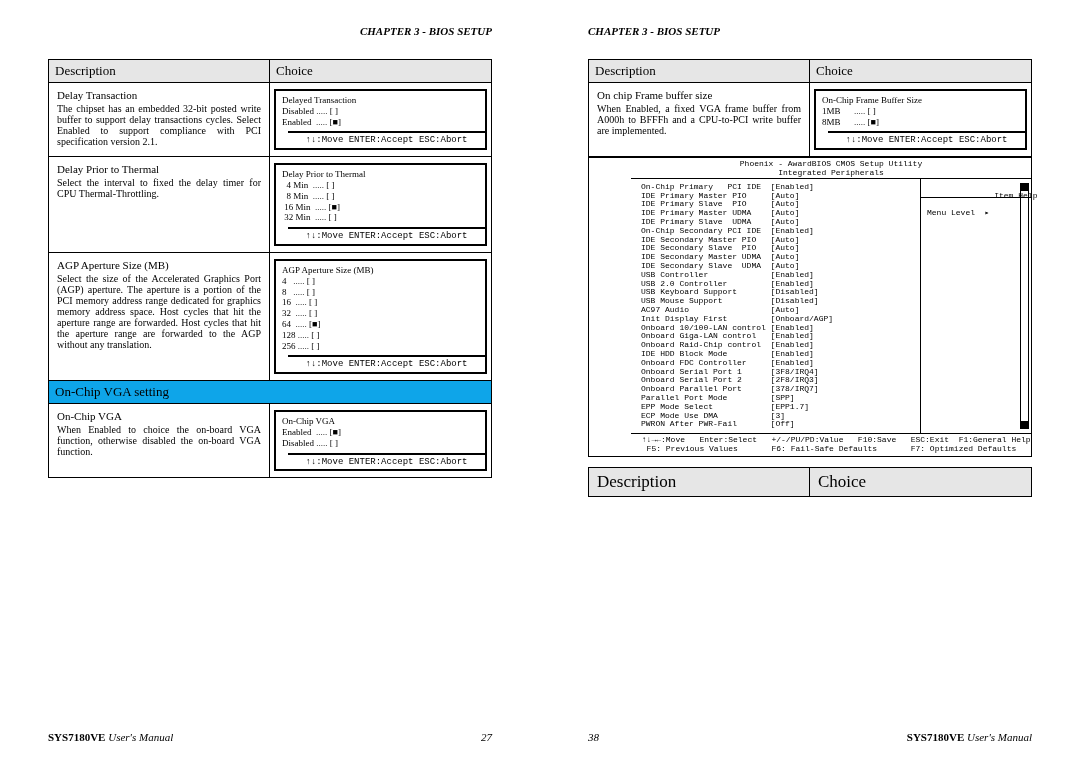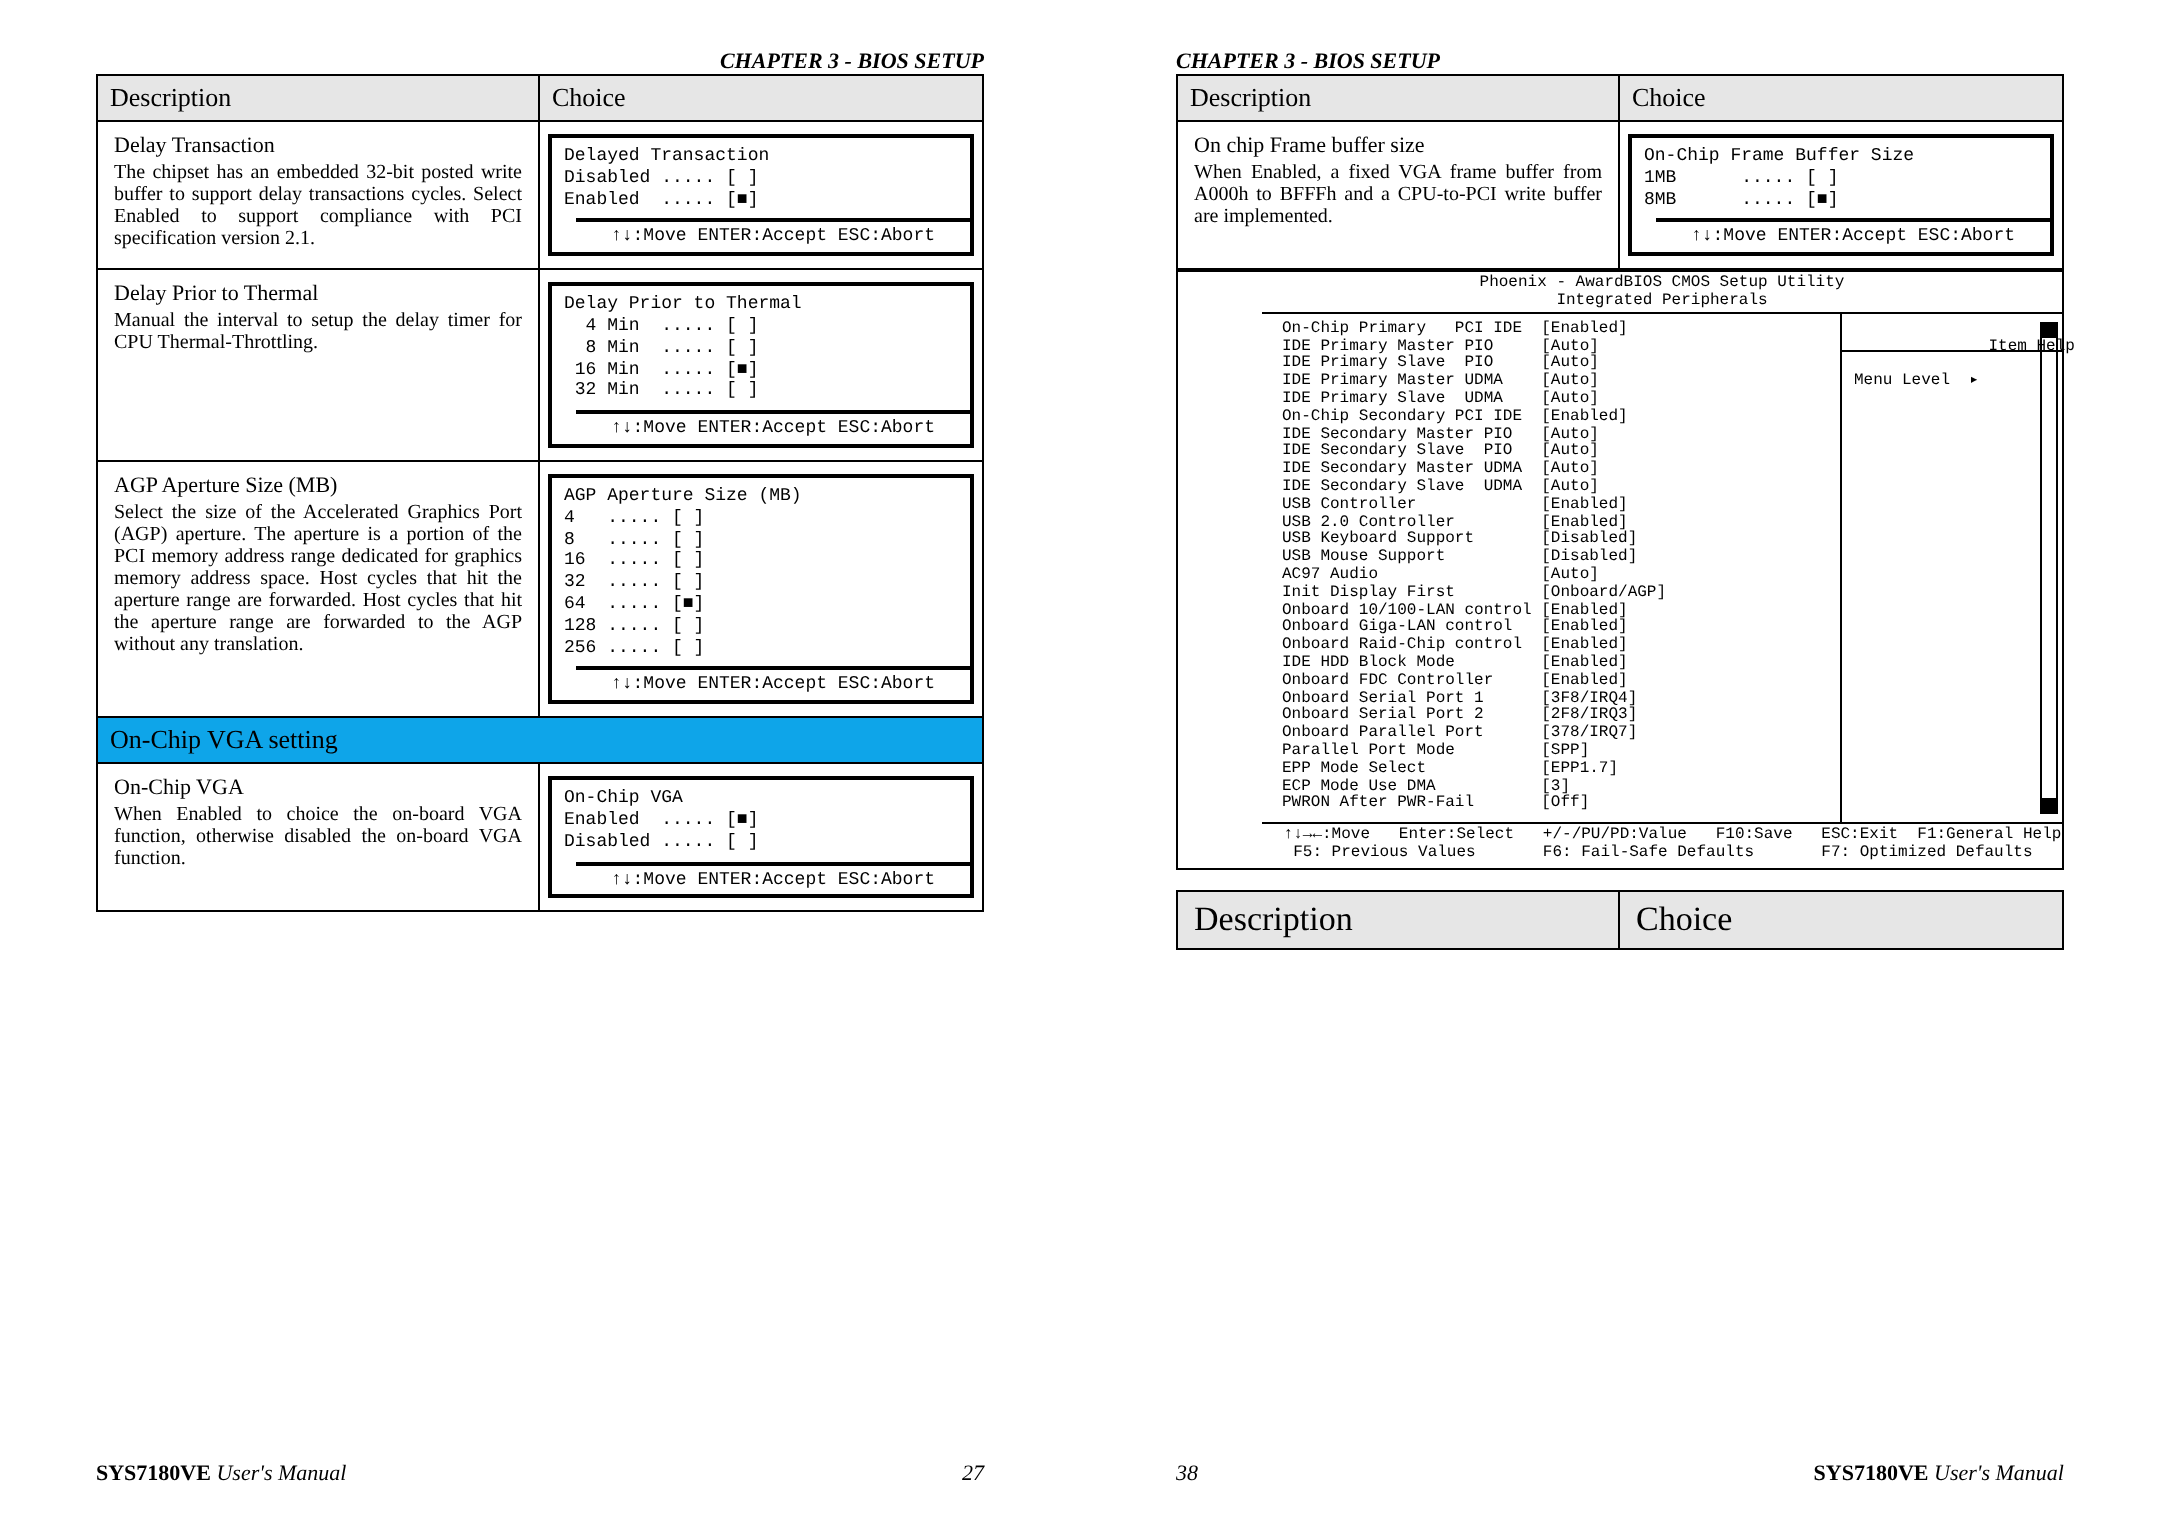--- a/index.html
+++ b/index.html
@@ -19,21 +19,21 @@
     height: 100%;
     padding: 25px 48px 20px 48px;
     position: relative;
     display: flex;
     flex-direction: column;
   }
   .chapter-header {
     font-style: italic;
     font-weight: bold;
     font-size: 11px;
-    margin-bottom: 0;
+    margin-bottom: 22px;
   }
   .left .chapter-header { text-align: right; }
   .right .chapter-header { text-align: left; }
   .content { flex: 1; }
   .footer {
     display: flex;
     justify-content: space-between;
     font-size: 11px;
     margin-top: auto;
   }
@@ -73,20 +73,21 @@
   .bios-box {
     border: 2px solid #000;
     width: 100%;
     font-family: "Courier New", monospace;
     font-size: 9px;
     line-height: 1.2;
   }
   .bios-box .bios-content {
     padding: 4px 6px;
     white-space: pre;
+    font-family: Liberation Serif, serif;
   }
   .bios-box .bios-footer {
     border-top: 2px solid #000;
     padding: 2px 4px;
     text-align: center;
     white-space: pre;
     margin-left: 12px;
   }
   .subheader {
     border: 1px solid #000;
@@ -165,21 +166,21 @@
 Disabled ..... [ ]
 Enabled  ..... [■]</div>
           <div class="bios-footer">↑↓:Move ENTER:Accept ESC:Abort</div>
         </div>
       </div>
     </div>
 
     <div class="dc-row">
       <div class="dcol">
         <div class="title">Delay Prior to Thermal</div>
-        <span>Manual the interval to setup the delay timer for CPU Thermal-Throttling.</span>
+        <span>Select the interval to fixed the delay timer for CPU Thermal-Throttling.</span>
       </div>
       <div class="ccol">
         <div class="bios-box">
           <div class="bios-content">Delay Prior to Thermal
   4 Min  ..... [ ]
   8 Min  ..... [ ]
  16 Min  ..... [■]
  32 Min  ..... [ ]</div>
           <div class="bios-footer">↑↓:Move ENTER:Accept ESC:Abort</div>
         </div>

